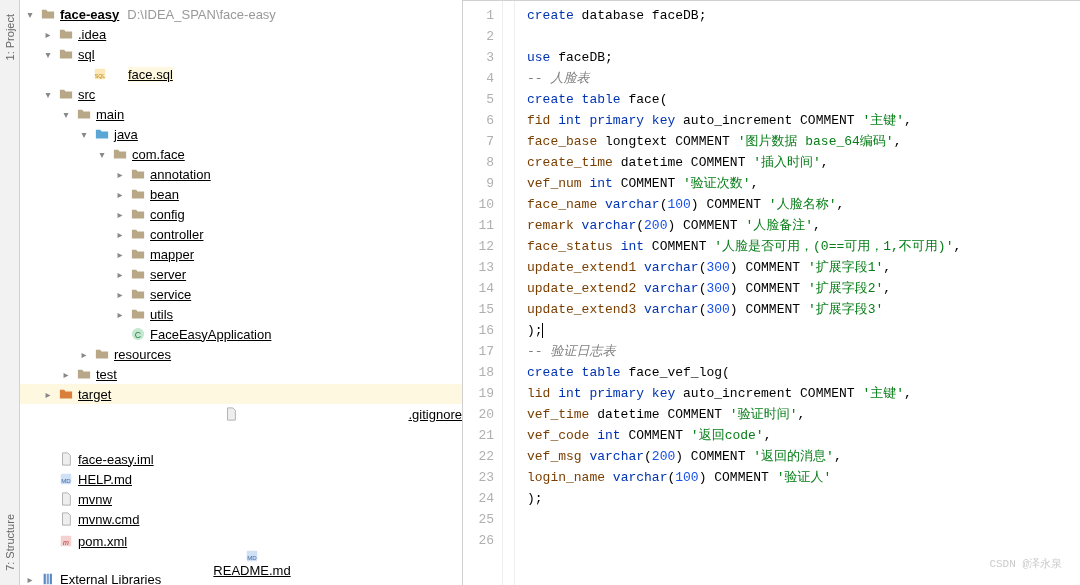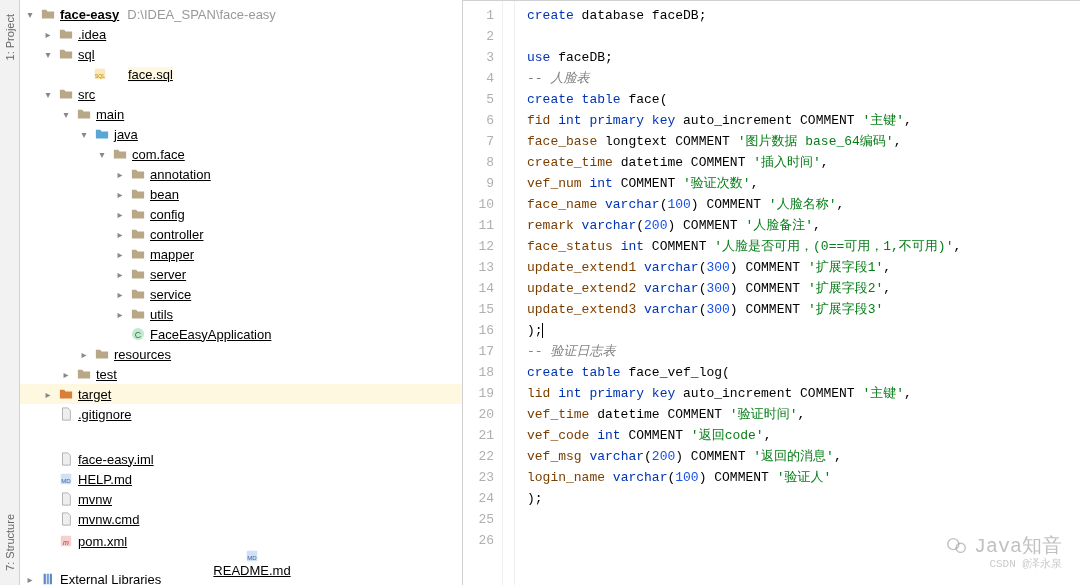--- a/index.html
+++ b/index.html
@@ -220,21 +220,21 @@
         </div>
         <div class="tree-row sel" style="padding-left: 22px;">
           <span class="arrow">▸</span>
           <span class="ico">
             <svg viewBox="0 0 16 16">
               <path d="M1 3h5l1.5 2H15v8H1z" fill="#d97f3a"></path>
             </svg>
           </span>
           <span class="nm">target</span>
         </div>
-        <div class="tree-row" style="padding-left: 22px;">
+        <div class="tree-row" style="padding-left: 22px; justify-content: space-between;">
           <span class="arrow"></span>
           <span class="ico">
             <svg viewBox="0 0 16 16">
               <path d="M4 1h6l3 3v11H4z" fill="#eee" stroke="#aaa"></path>
             </svg>
           </span>
           <span class="nm">.gitignore</span>
         </div>
         <div class="tree-row" style="padding-left: 22px; margin-top: 25px;">
           <span class="arrow"></span>
@@ -342,23 +342,16 @@
           <div>20</div>
           <div>21</div>
           <div>22</div>
           <div>23</div>
           <div>24</div>
           <div>25</div>
           <div>26</div>
         </div>
       <div class="fold-col"></div>
       <div class="code" id="code"><div><span class="kw">create</span><span class="dt"> database faceDB;</span></div><div>&nbsp;</div><div><span class="kw">use</span><span class="dt"> faceDB;</span></div><div><span class="cm">-- 人脸表</span></div><div><span class="kw">create</span><span class="kw"> table </span><span class="dt">face(</span></div><div><span class="fn">fid </span><span class="kw">int</span><span class="kw"> primary key </span><span class="dt">auto_increment COMMENT </span><span class="s">'主键'</span><span class="dt">,</span></div><div><span class="fn">face_base </span><span class="dt">longtext COMMENT </span><span class="s">'图片数据 base_64编码'</span><span class="dt">,</span></div><div><span class="fn">create_time </span><span class="dt">datetime COMMENT </span><span class="s">'插入时间'</span><span class="dt">,</span></div><div><span class="fn">vef_num </span><span class="kw">int</span><span class="dt"> COMMENT </span><span class="s">'验证次数'</span><span class="dt">,</span></div><div><span class="fn">face_name </span><span class="kw">varchar</span><span class="dt">(</span><span class="nmbr">100</span><span class="dt">) COMMENT </span><span class="s">'人脸名称'</span><span class="dt">,</span></div><div><span class="fn">remark </span><span class="kw">varchar</span><span class="dt">(</span><span class="nmbr">200</span><span class="dt">) COMMENT </span><span class="s">'人脸备注'</span><span class="dt">,</span></div><div><span class="fn">face_status </span><span class="kw">int</span><span class="dt"> COMMENT </span><span class="s">'人脸是否可用，(0==可用，1,不可用)'</span><span class="dt">,</span></div><div><span class="fn">update_extend1 </span><span class="kw">varchar</span><span class="dt">(</span><span class="nmbr">300</span><span class="dt">) COMMENT </span><span class="s">'扩展字段1'</span><span class="dt">,</span></div><div><span class="fn">update_extend2 </span><span class="kw">varchar</span><span class="dt">(</span><span class="nmbr">300</span><span class="dt">) COMMENT </span><span class="s">'扩展字段2'</span><span class="dt">,</span></div><div><span class="fn">update_extend3 </span><span class="kw">varchar</span><span class="dt">(</span><span class="nmbr">300</span><span class="dt">) COMMENT </span><span class="s">'扩展字段3'</span></div><div><span class="dt">);</span><span class="dt"></span><span class="cursor">&nbsp;</span></div><div><span class="cm">-- 验证日志表</span></div><div><span class="kw">create</span><span class="kw"> table </span><span class="dt">face_vef_log(</span></div><div><span class="fn">lid </span><span class="kw">int</span><span class="kw"> primary key </span><span class="dt">auto_increment COMMENT </span><span class="s">'主键'</span><span class="dt">,</span></div><div><span class="fn">vef_time </span><span class="dt">datetime COMMENT </span><span class="s">'验证时间'</span><span class="dt">,</span></div><div><span class="fn">vef_code </span><span class="kw">int</span><span class="dt"> COMMENT </span><span class="s">'返回code'</span><span class="dt">,</span></div><div><span class="fn">vef_msg </span><span class="kw">varchar</span><span class="dt">(</span><span class="nmbr">200</span><span class="dt">) COMMENT </span><span class="s">'返回的消息'</span><span class="dt">,</span></div><div><span class="fn">login_name </span><span class="kw">varchar</span><span class="dt">(</span><span class="nmbr">100</span><span class="dt">) COMMENT </span><span class="s">'验证人'</span></div><div><span class="dt">);</span></div><div>&nbsp;</div><div>&nbsp;</div></div>
-      <div class="wm">
-        <svg width="22" height="22" viewBox="0 0 24 24">
-            <circle cx="8" cy="10" r="6" fill="none" stroke="rgba(150,150,150,.6)" stroke-width="1.5"></circle>
-            <circle cx="16" cy="14" r="5" fill="none" stroke="rgba(150,150,150,.6)" stroke-width="1.5"></circle>
-          </svg>
-        <span>Java知音</span>
-      </div>
       <div class="wm2">CSDN @泽永泉</div>
     </div>
   </div>
 </div>
 
 </body></html>

